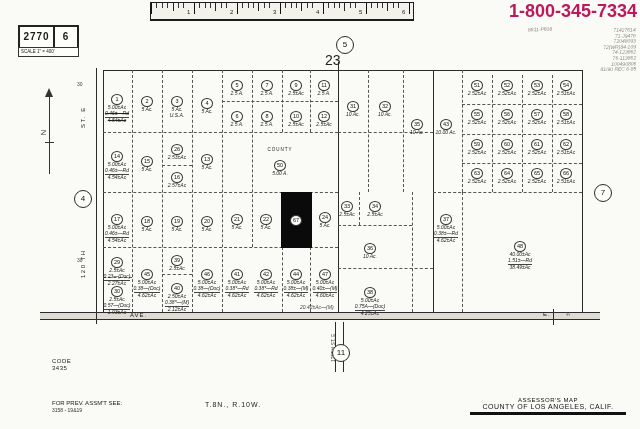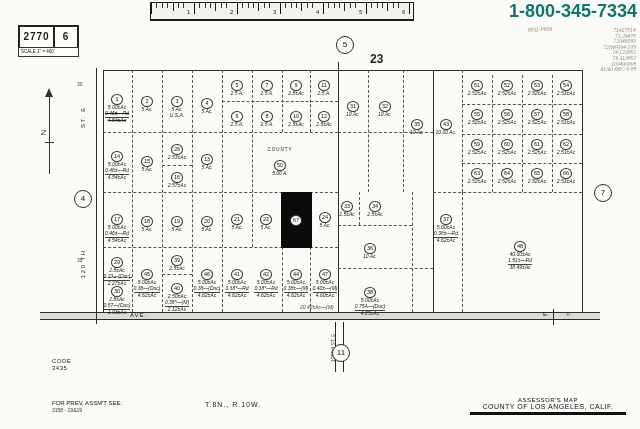--- a/index.html
+++ b/index.html
@@ -1,19 +1,19 @@
 <!DOCTYPE html>
 <html><head>
 <meta charset="utf-8">
 <style>
   html,body{margin:0;padding:0;}
   body{width:640px;height:429px;background:#fafaf6;font-family:"Liberation Sans",sans-serif;overflow:hidden;position:relative;color:#1a1a1a;}
 
   
-  .phone{position:absolute;top:1px;right:3px;font-size:18px;font-weight:bold;letter-spacing:0;color:#0f766e;}
+  .phone{position:absolute;top:1px;right:3px;font-size:18px;font-weight:bold;letter-spacing:0;color:#be185d;}
   .sheetbox{position:absolute;left:18px;top:25px;width:57px;height:20px;border:2px solid #222;display:flex;background:#fdfdfa;}
   .sheetbox .cell{flex:1;text-align:center;font-size:10px;font-weight:bold;line-height:20px;letter-spacing:1px;}
   .sheetbox .cell:first-child{border-right:2px solid #222;flex:1.5;}
   .scalebox{position:absolute;left:18px;top:47px;width:57px;height:8px;border:1px solid #333;font-size:4.5px;line-height:8px;padding-left:2px;background:#fdfdfa;color:#222;}
 
   
   .ruler{position:absolute;left:150px;top:2px;width:262px;height:16px;border:1.5px solid #1c1c1c;border-bottom-width:2px;background:#f3f1ec;}
   .rt{position:absolute;left:0;right:0;top:0;}
   .rt.minor{height:5px;background:repeating-linear-gradient(90deg,#333 0 0.8px,transparent 0.8px 5.375px);}
   .rt.mid{height:8px;background:repeating-linear-gradient(90deg,#222 0 1px,transparent 1px 21.5px);}
@@ -35,21 +35,21 @@
 
   .parcel{position:absolute;width:60px;text-align:center;line-height:1;}
   .pnum{display:inline-block;min-width:8px;height:9px;border:1px solid #333;border-radius:50%;font-size:5.5px;line-height:9px;background:#fdfdfa;color:#111;padding:0 1px;}
   .acre{display:block;font-size:5px;line-height:5.8px;font-style:italic;color:#222;}
   .acre.ul{border-bottom:0.5px solid #444;width:-moz-fit-content;width:fit-content;margin:0 auto;}
   .acre.strike{text-decoration:line-through;}
   .phdr{display:block;font-size:4.5px;letter-spacing:1px;color:#222;margin-bottom:1px;}
 
   .lbl{position:absolute;font-size:6px;letter-spacing:1px;color:#1a1a1a;white-space:nowrap;}
   .lbl.rot{transform:rotate(-90deg);transform-origin:0 0;letter-spacing:1.5px;}
-  .lbl.sec{font-size:12px;letter-spacing:0;font-weight:bold;color:#222;margin-left:45px;}
+  .lbl.sec{font-size:14px;letter-spacing:0;font-weight:normal;color:#222;}
   .lbl.tiny{font-size:5px;letter-spacing:0;color:#444;}
   .lbl.tiny-i{font-size:5px;letter-spacing:0;color:#444;font-style:italic;}
 
   .sheet-circle{position:absolute;width:16px;height:16px;border:1px solid #2a2a2a;border-radius:50%;text-align:center;line-height:16px;font-size:8px;background:#fdfdfa;color:#111;}
 
   
   .narrow-line{position:absolute;left:49px;top:96px;width:1px;height:78px;background:#333;}
   .narrow-head{position:absolute;left:45px;top:88px;width:0;height:0;border-left:4px solid transparent;border-right:4px solid transparent;border-bottom:9px solid #333;}
   .narrow-n{position:absolute;left:41px;top:128px;font-size:8px;color:#333;transform:rotate(-90deg);}
   .narrow-bar{position:absolute;left:45px;top:142px;width:9px;height:1px;background:#333;}

